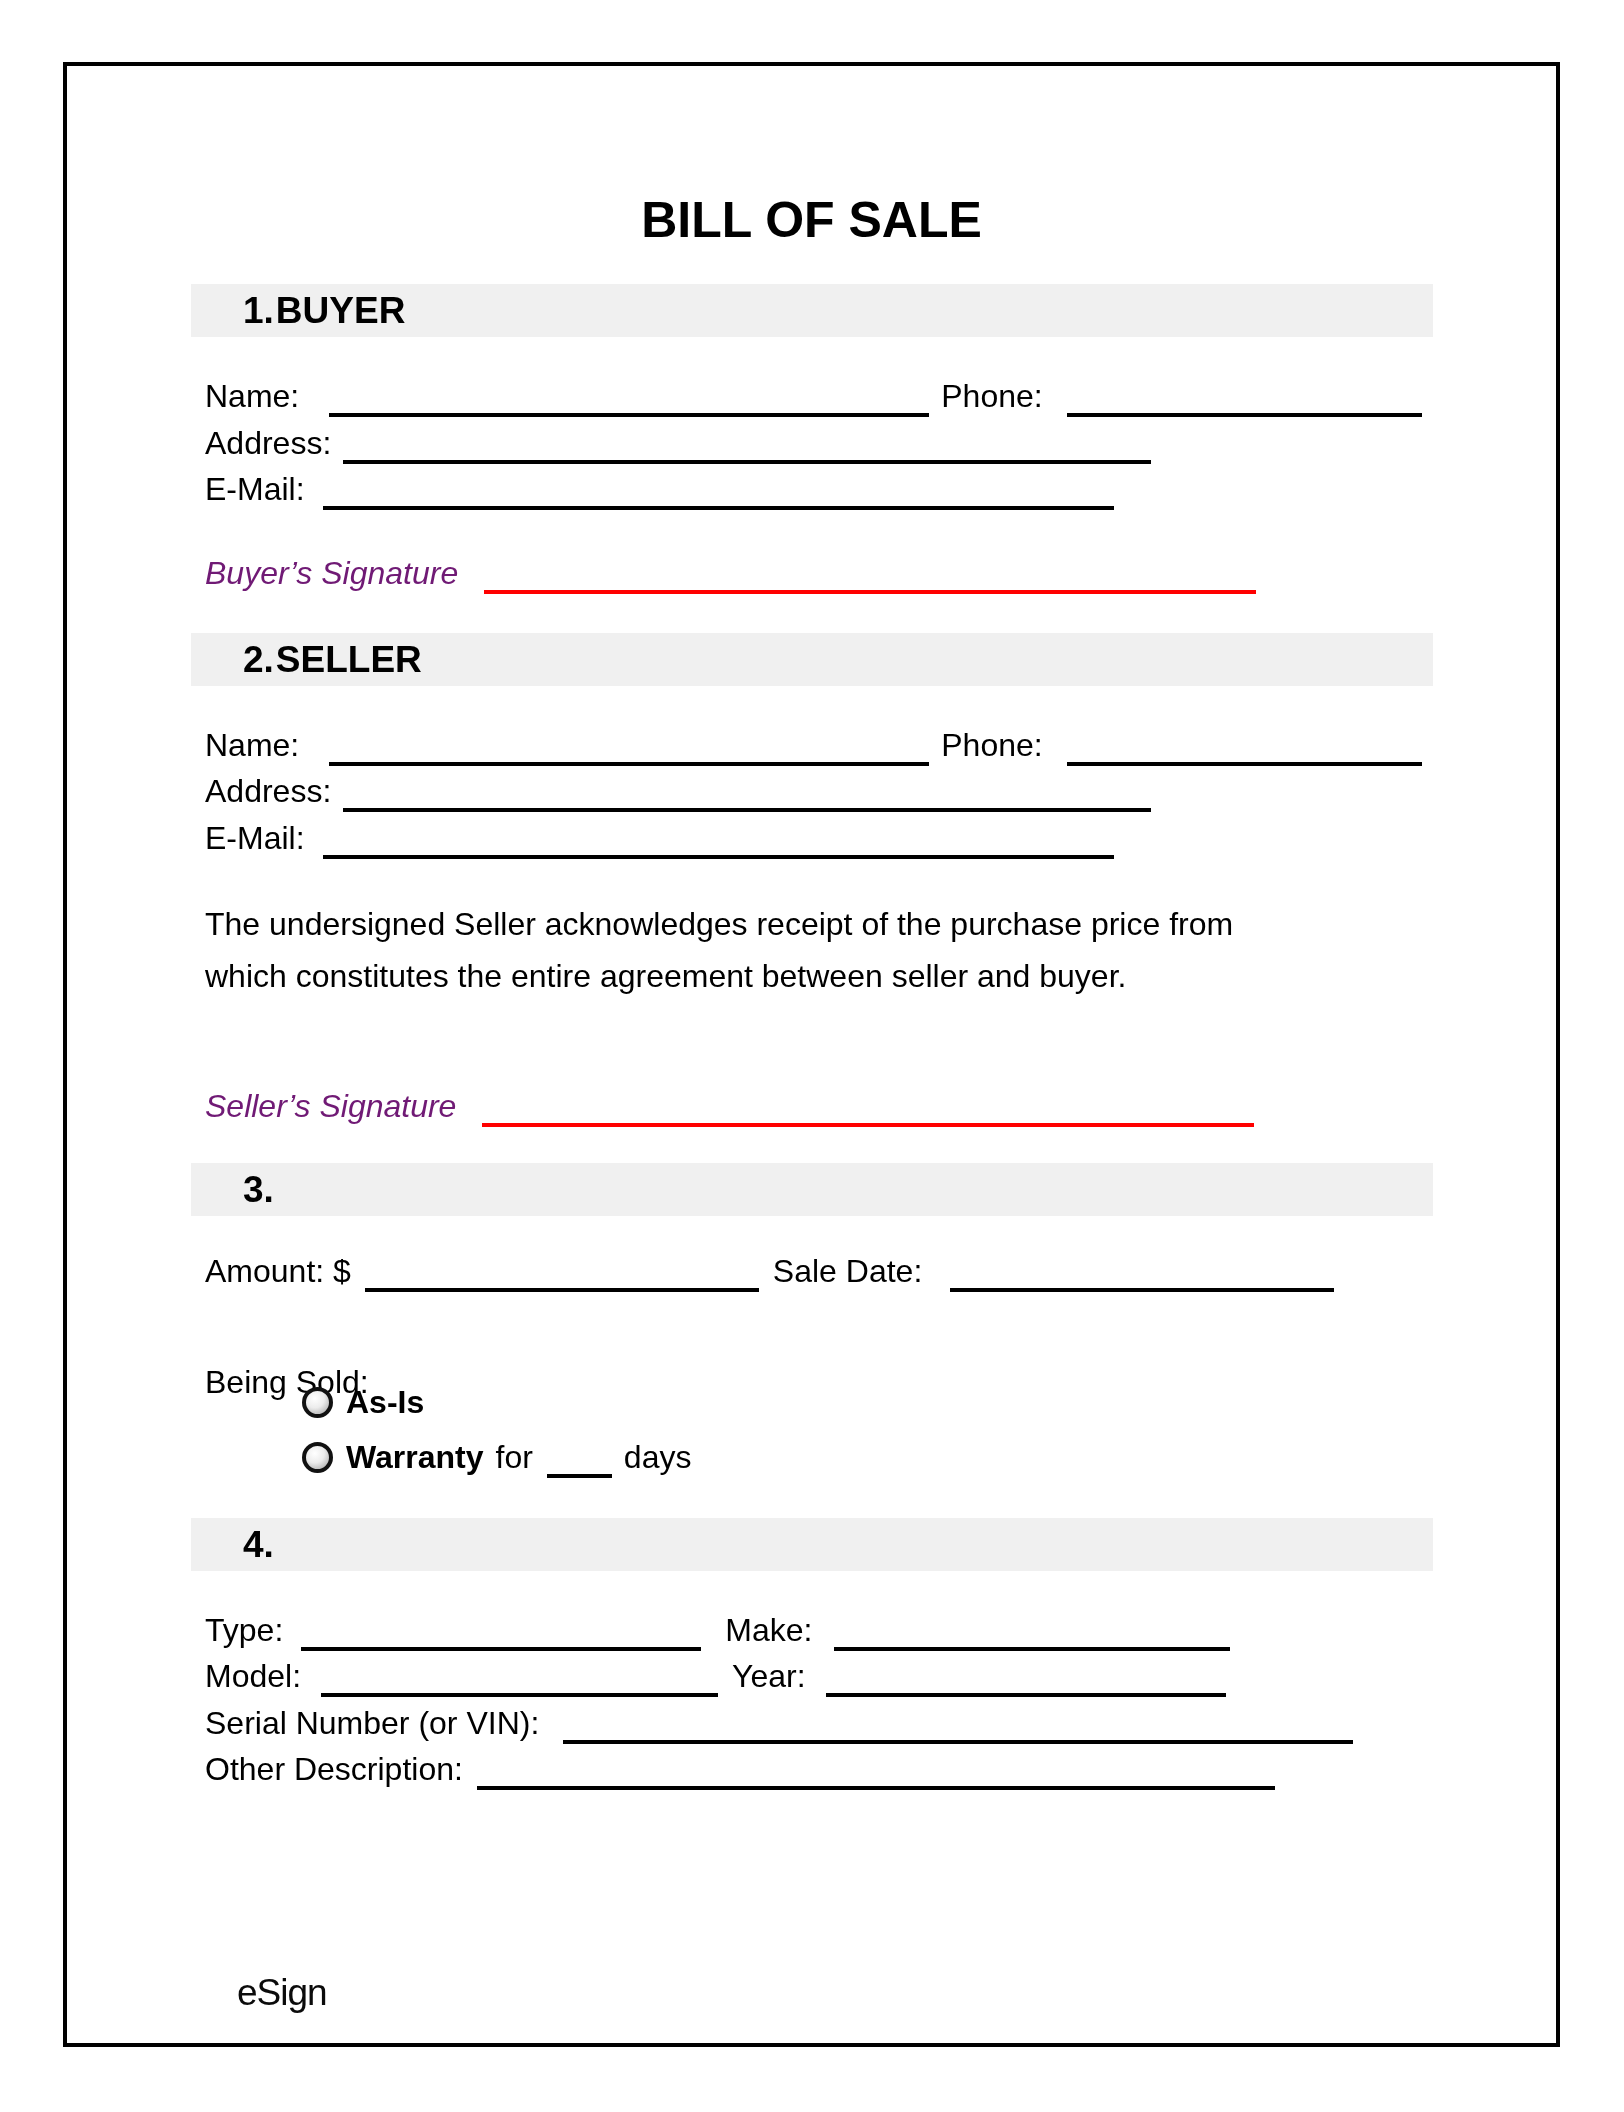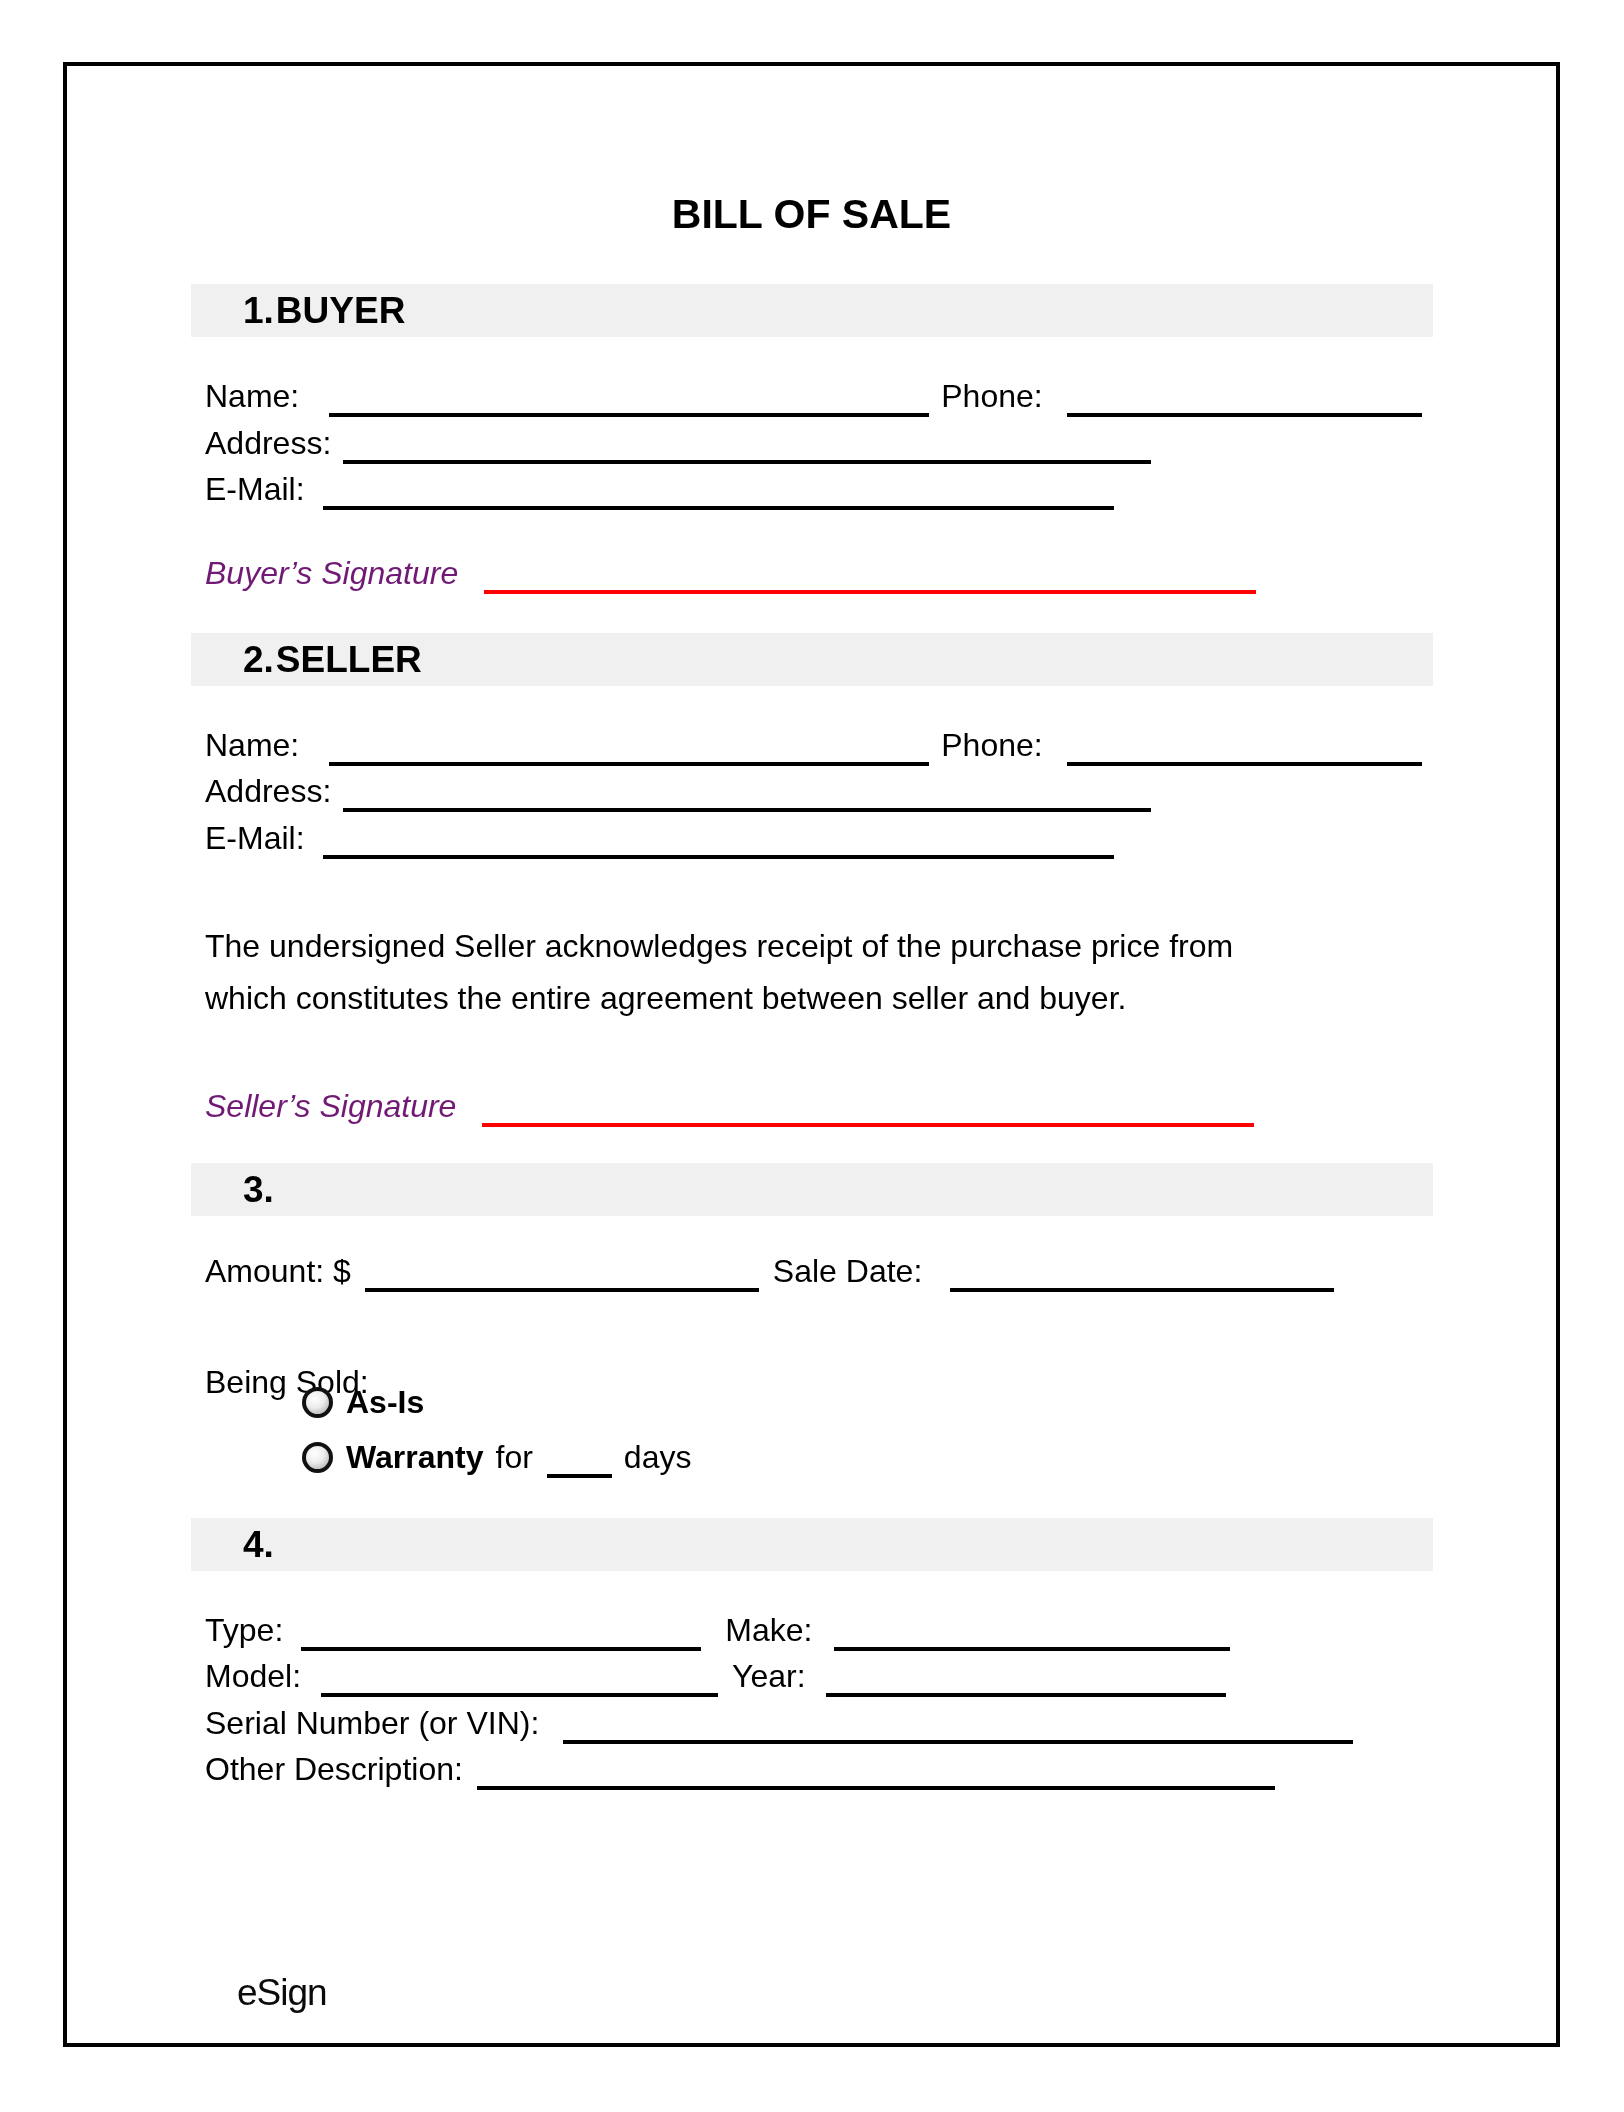--- a/index.html
+++ b/index.html
@@ -12,21 +12,21 @@
   }
   .frame {
     position:absolute; left:63px; top:62px;
     width:1489px; height:1977px;
     border:4px solid #000000;
     background:#ffffff;
   }
   .doc-title {
     position:absolute; left:63px; top:191px; width:1497px;
     text-align:center;
-    font-size:41px; font-weight:bold;
+    font-size:50px; font-weight:bold;
   }
   .bar {
     position:absolute; left:191px; width:1242px; height:53px;
     background:#f0f0f0;
     display:flex; align-items:center;
     font-size:37px; font-weight:bold;
   }
   .bar .num { margin-left:52px; }
   .bar .lbl { margin-left:2px; }
   .row {
@@ -35,21 +35,21 @@
   }
   .u {
     display:inline-block; height:30px;
     border-bottom:4px solid #000000;
     vertical-align:-10px;
   }
   .u.red { border-bottom-color:#ff0000; }
   .red-text { color:#701a75;font-style:italic; }
   .para {
     position:absolute; left:205px; top:898px; width:1260px;
-    font-size:32px; line-height:52px;margin-top:22px;
+    font-size:32px; line-height:52px;
   }
   .radio {
     display:inline-block; width:23px; height:23px;
     border:4px solid #111111; border-radius:50%;
     background:radial-gradient(circle at 38% 32%, #ffffff 0%, #ececec 45%, #9d9d9d 100%);
     vertical-align:-5px; margin-right:13px;
   }
   .b { font-weight:bold; }
   .brand {
     position:absolute; left:237px; top:1972px;

